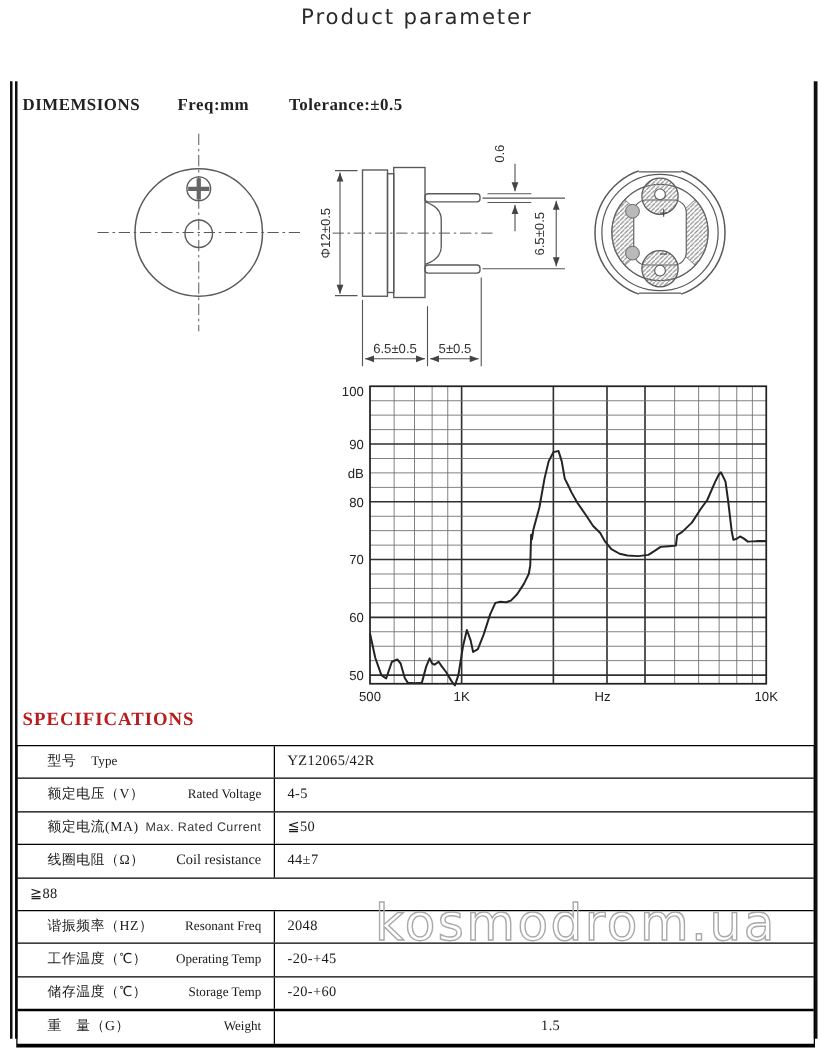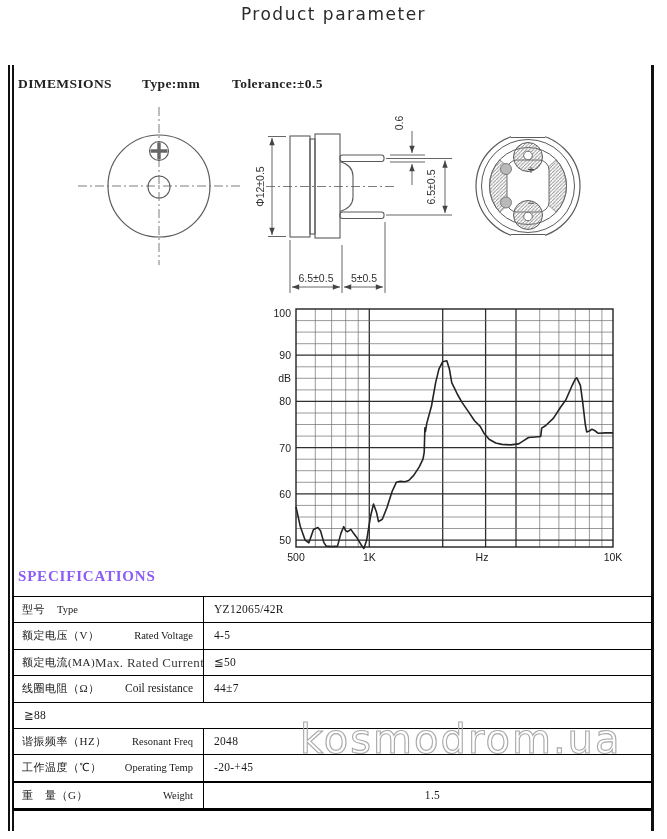--- a/index.html
+++ b/index.html
@@ -12,53 +12,53 @@
   
   .vline{background:#101010;}
   #frame-left-a{left:8px;top:65px;width:2px;height:766px;}
   #frame-left-b{left:12px;top:65px;width:1.5px;height:766px;}
   #frame-right{left:651px;top:65px;width:3px;height:766px;}
   
   #dim-header{left:18px;top:76px;font-weight:bold;font-size:13.5px;letter-spacing:0.4px;color:#222;}
   #dim-header span{margin-right:0;text-align:center;}
   #dim-unit{margin-left:30px;}
   #dim-tol{margin-left:32px;}
-  #spec-header{left:18px;top:568px;font-weight:bold;font-size:15px;letter-spacing:0.8px;color:#8b5cf6;}
+  #spec-header{left:18px;top:568px;font-weight:bold;font-size:15px;letter-spacing:0.8px;color:#b91c1c;}
   
   svg text.dim{font-family:"Liberation Sans",sans-serif;font-size:10.5px;fill:#333;}
   svg text.tick{font-family:"Liberation Sans",sans-serif;font-size:10.5px;fill:#222;}
   svg text.pm{font-family:"Liberation Sans",sans-serif;font-size:12px;fill:#444;}
   
   #spec-table{left:13px;top:596px;width:637px;border:1.5px solid #000;border-bottom-width:3px;
      background:transparent;}
   .srow{display:flex;height:25.4px;line-height:25.4px;}
   .srow + .srow{border-top:1px solid #000;}
   .srow:last-child{border-top:2.5px solid #000;text-align:center;}
-  .cell-l{width:181px;display:flex;padding-left:8px;border-right:1.5px solid #000;overflow:hidden;}
+  .cell-l{width:181px;display:flex;padding-left:24px;border-right:1.5px solid #000;overflow:hidden;}
   .cell-r{flex:1;padding-left:10px;font-size:11.5px;letter-spacing:0.3px;}
   .cn{font-size:11px;letter-spacing:0.5px;white-space:nowrap;}
   .en{margin-left:auto;padding-right:10px;font-size:10.5px;white-space:nowrap;}
   .srow:nth-child(1) .en{margin-left:12px;padding-right:0;}
-  .srow:nth-child(3) .en{font-family:Liberation Serif, serif;font-size:13px;color:#3a3a3a;letter-spacing:0.3px;}
+  .srow:nth-child(3) .en{font-family:Liberation Sans, sans-serif;font-size:10px;color:#3a3a3a;letter-spacing:0.3px;}
   .srow:nth-child(4) .en{font-size:11.5px;font-family:Liberation Serif, serif;}
   
   #watermark{left:300px;top:716px;font-family:"DejaVu Sans",sans-serif;font-size:40px;
      letter-spacing:2px;color:transparent;-webkit-text-stroke:1.1px #a9a9a9;pointer-events:none;}
 </style>
 </head>
 <body>
 
 <div class="abs" id="page-title">Product parameter</div>
 
 <div class="abs vline" id="frame-left-a"></div>
 <div class="abs vline" id="frame-left-b"></div>
 <div class="abs vline" id="frame-right"></div>
 
 <div class="abs" id="dim-header">
-  <span>DIMEMSIONS</span><span id="dim-unit">Type:mm</span><span id="dim-tol">Tolerance:±0.5</span>
+  <span>DIMEMSIONS</span><span id="dim-unit">Freq:mm</span><span id="dim-tol">Tolerance:±0.5</span>
 </div>
 
 <svg class="abs" style="left:20px;top:103px;" width="630" height="200" viewBox="0 0 630 200">
   <defs>
     <marker id="arrow" markerWidth="9" markerHeight="7" refX="8.5" refY="3.5" orient="auto-start-reverse">
       <path d="M0.5,0.5 L8.5,3.5 L0.5,6.5 Z" fill="#444"></path>
     </marker>
     <pattern id="hatch" patternUnits="userSpaceOnUse" width="3.5" height="3.5">
       <path d="M0,3.5 L3.5,0" stroke="#8a8a8a" stroke-width="0.9"></path>
     </pattern>
@@ -229,20 +229,27 @@
   </div>
   <div class="srow">
     <div class="cell-l">
         <span class="cn">工作温度（℃）</span>
         <span class="en">Operating Temp</span>
       </div>
     <div class="cell-r">-20-+45</div>
   </div>
   <div class="srow">
     <div class="cell-l">
+        <span class="cn">储存温度（℃）</span>
+        <span class="en">Storage Temp</span>
+      </div>
+    <div class="cell-r">-20-+60</div>
+  </div>
+  <div class="srow">
+    <div class="cell-l">
         <span class="cn">重　量（G）</span>
         <span class="en">Weight</span>
       </div>
     <div class="cell-r">1.5</div>
   </div>
 </div>
 
 <div class="abs" id="watermark">kosmodrom.ua</div>
 
 </body></html>

